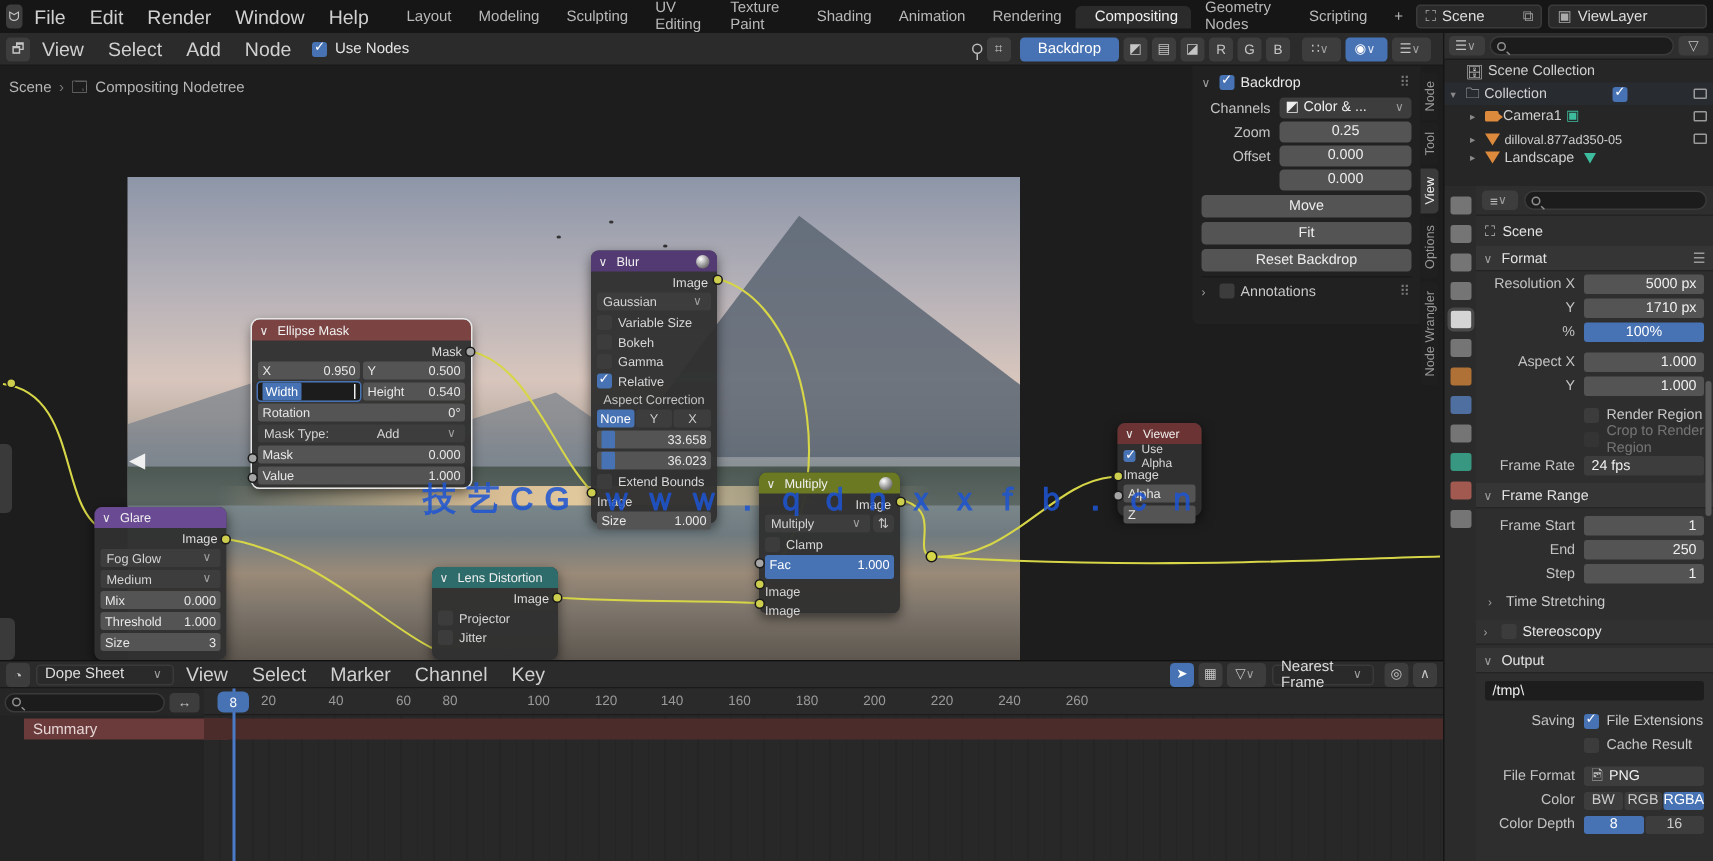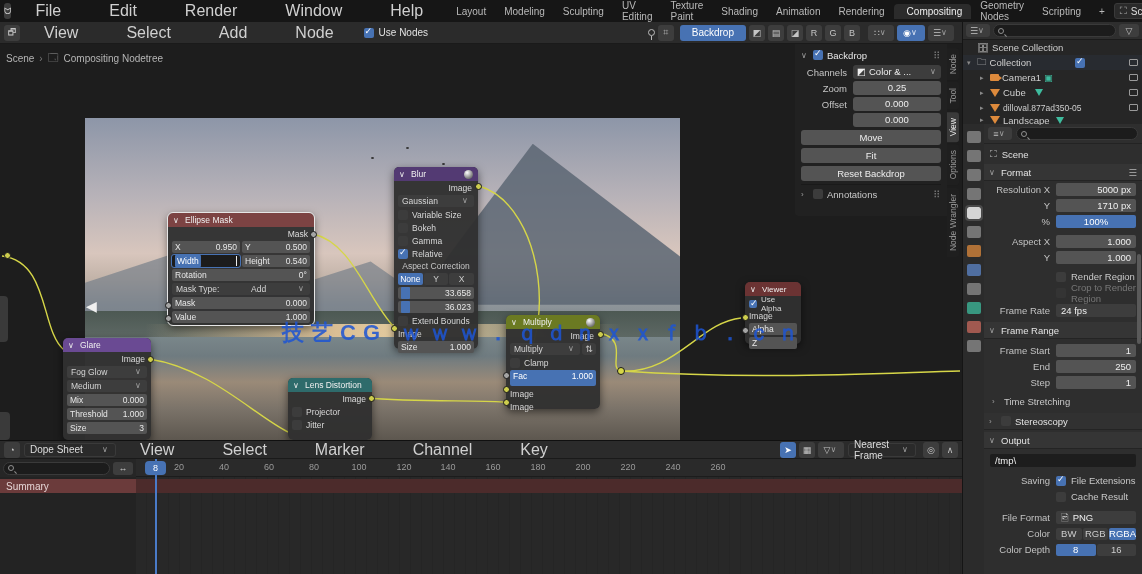--- a/index.html
+++ b/index.html
@@ -2,21 +2,21 @@
 <html><head>
 <meta charset="utf-8">
 <style>
   * { margin:0; padding:0; box-sizing:border-box; }
   html,body { width:1142px; height:574px; background:#111; overflow:hidden; }
   body { font-family:"Liberation Sans","DejaVu Sans",sans-serif; font-size:10px; color:#c9c9c9; position:relative; }
   .abs { position:absolute; }
   .row { display:flex; align-items:center; }
   
   #topbar { left:0; top:0; width:1142px; height:22px; background:#161616; display:flex; align-items:center; z-index:40; }
-  .menu { padding:0 24px; color:#d0d0d0; font-size:16px; }
+  .menu { padding:0 8px; color:#d0d0d0; font-size:13px; }
   .tab { padding:2px 9px; color:#b9b9b9; font-size:10px; border-radius:4px 4px 0 0; }
   .tab.active { background:#2b2b2b; color:#efefef;padding-left:13px; }
   .idsel { background:#2a2a2a; border:1px solid #3a3a3a; border-radius:3px; height:16px; display:flex; align-items:center; padding:0 5px; gap:4px; color:#ddd; }
   
   #comphdr { left:0; top:22px; width:962px; height:22px; background:#2b2b2b; display:flex; align-items:center; z-index:30; border-bottom:1px solid #1a1a1a;}
   .chk { width:10px; height:10px; border-radius:2px; background:#545454; display:inline-block; position:relative; flex:0 0 auto;}
   .chk.on { background:#4772b3; }
   .chk.on:after { content:"✓"; position:absolute; left:1px; top:-2px; color:#fff; font-size:9px; }
   .chk.dim { background:#3c3c3c; }
   .iconbtn { width:16px; height:16px; border-radius:3px; background:#3d3d3d; display:flex; align-items:center; justify-content:center; color:#c5c5c5; font-size:9px; margin-left:3px; }
@@ -484,35 +484,35 @@
     <div class="search">
         <div class="mag"></div>
       </div>
     <div class="iconbtn" style="width:20px;height:13px;margin:0">↔</div>
   </div>
 
   <div id="ruler">
     <span class="tick" style="left:43px">20</span>
     <span class="tick" style="left:88px">40</span>
     <span class="tick" style="left:133px">60</span>
-    <span class="tick" style="left:178px">80</span>
+    <span class="tick" style="left:164px">80</span>
     <span class="tick" style="left:223px">100</span>
     <span class="tick" style="left:268px">120</span>
     <span class="tick" style="left:312px">140</span>
     <span class="tick" style="left:357px">160</span>
     <span class="tick" style="left:402px">180</span>
     <span class="tick" style="left:447px">200</span>
     <span class="tick" style="left:492px">220</span>
     <span class="tick" style="left:537px">240</span>
     <span class="tick" style="left:582px">260</span>
   </div>
 
   <div id="channels"></div>
 
-  <div class="sumrow" style="left:0;width:136px;background:#6b3b3b;display:flex;align-items:center;padding-left:6px;color:#e5d5d5;z-index:2">
+  <div class="sumrow" style="left:16px;width:136px;background:#6b3b3b;display:flex;align-items:center;padding-left:6px;color:#e5d5d5;z-index:2">
     <span>Summary</span>
   </div>
   <div class="sumrow" style="left:136px;width:826px;z-index:2"></div>
 
   <div class="abs" style="left:155px;top:18px;width:1.5px;height:116px;background:#4a7bc8;z-index:3"></div>
   <div class="abs" style="left:145px;top:20px;width:21px;height:14px;background:#4772b3;border-radius:4px;color:#fff;text-align:center;line-height:14px;font-size:9px;z-index:4">8</div>
 </div>
 
 <div id="outliner" class="abs">
   <div id="outhdr">
@@ -533,28 +533,20 @@
     <span>Collection</span>
     <span class="chk on" style="margin-left:auto"></span>
     <div class="rcam"></div>
   </div>
   <div class="orow">
     <span style="width:10px"></span>
       <span class="tri">▸</span>
     <div class="camico"></div>
     <span>Camera1</span>
     <span style="color:#3ebc9e">▣</span>
-    <div class="rcam"></div>
-  </div>
-  <div class="orow">
-    <span style="width:10px"></span>
-      <span class="tri">▸</span>
-    <div class="meshico"></div>
-    <span>Cube</span>
-    <div class="dataico" style="margin-left:6px"></div>
     <div class="rcam"></div>
   </div>
   <div class="orow">
     <span style="width:10px"></span>
       <span class="tri">▸</span>
     <div class="meshico"></div>
     <span style="font-size:8.5px">dilloval.877ad350-05</span>
     <div class="rcam"></div>
   </div>
   <div class="orow" style="height:10px;overflow:hidden">

